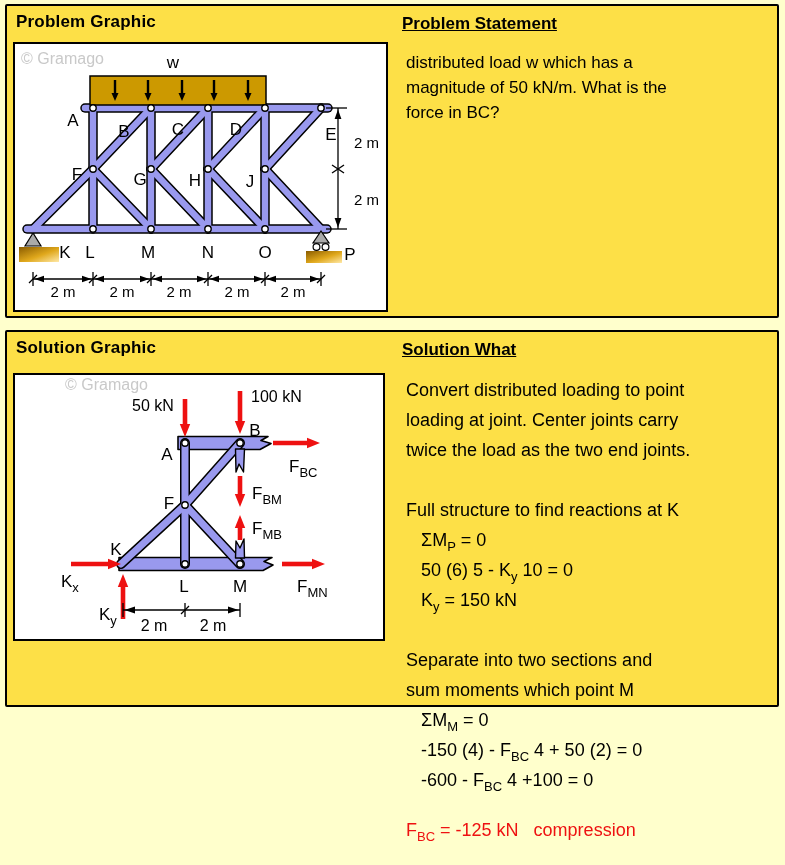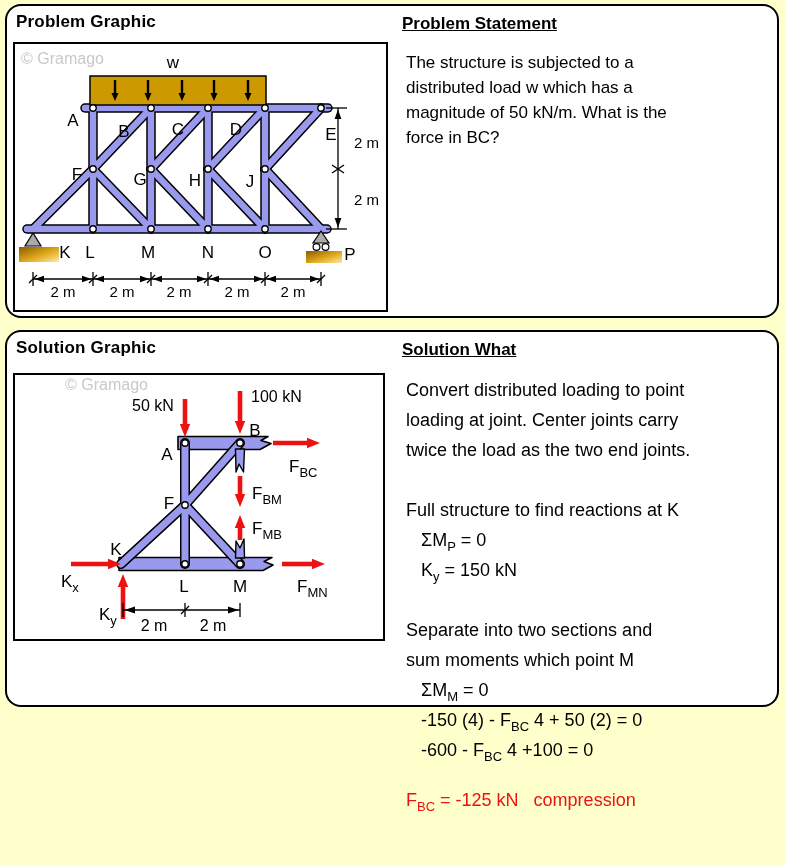--- a/index.html
+++ b/index.html
@@ -3,22 +3,22 @@
 <meta charset="utf-8">
 <style>
   html,body{margin:0;padding:0}
   body{
     width:785px;height:865px;position:relative;overflow:hidden;
     background:#FFFFCC;
     font-family:"Liberation Sans","DejaVu Sans",sans-serif;
     color:#000;
   }
   .panel{
-    position:absolute;left:5px;width:774px;background:#ffffff;
-    border:2px solid #000;border-radius:16px;box-sizing:border-box;padding-left:8px;
+    position:absolute;left:5px;width:774px;background:#fde047;
+    border:2px solid #000;border-radius:2px;box-sizing:border-box;padding-left:8px;
   }
   #panel-problem{top:4px;height:314px}
   #panel-solution{top:330px;height:377px}
   .gtitle{position:absolute;left:9px;top:6px;font-size:17px;font-weight:bold;letter-spacing:.2px}
   .rtitle{position:absolute;left:395px;top:8px;font-size:17px;font-weight:bold;text-decoration:underline}
   .graphic-box{position:absolute;left:6px;background:#fff;border:2px solid #000;box-sizing:content-box}
   #problem-box{top:36px;width:371px;height:266px}
   #solution-box{top:41px;width:368px;height:264px}
   .statement{position:absolute;left:399px;top:44px;width:365px;font-size:17px;line-height:25px}
   .steps{position:absolute;left:399px;top:43px;width:372px;font-size:18px;line-height:30px}
@@ -199,21 +199,20 @@
         <polygon points="323,65.5 319.6,75 326.4,75"></polygon>
         <polygon points="323,183.5 319.6,174 326.4,174"></polygon>
       </g>
       <text class="dimlabel" x="339" y="104">2 m</text>
       <text class="dimlabel" x="339" y="161">2 m</text>
     </svg>
   </div>
 
   <div class="rtitle">Problem Statement</div>
   <div class="statement">
-      <div>The structure is subjected to a</div>
       <div>distributed load w which has a</div>
       <div>magnitude of 50 kN/m. What is the</div>
       <div>force in BC?</div>
     </div>
 </div>
 
 <div class="panel" id="panel-solution">
   <div class="gtitle">Solution Graphic</div>
 
   <div class="graphic-box" id="solution-box">
@@ -312,20 +311,21 @@
   <div class="rtitle">Solution What</div>
   <div class="steps">
       <div class="para">
         <div class="line">Convert distributed loading to point</div>
         <div class="line">loading at joint. Center joints carry</div>
         <div class="line">twice the load as the two end joints.</div>
       </div>
       <div class="para">
         <div class="line">Full structure to find reactions at K</div>
         <div class="line indent">ΣM<sub>P</sub> = 0</div>
+        <div class="line indent">50 (6) 5 - K<sub>y</sub> 10 = 0</div>
         <div class="line indent">K<sub>y</sub> = 150 kN</div>
       </div>
       <div class="para">
         <div class="line">Separate into two sections and</div>
         <div class="line">sum moments which point M</div>
         <div class="line indent">ΣM<sub>M</sub> = 0</div>
         <div class="line indent">-150 (4) - F<sub>BC</sub> 4 + 50 (2) = 0</div>
         <div class="line indent">-600 - F<sub>BC</sub> 4 +100 = 0</div>
       </div>
       <div class="para red">

